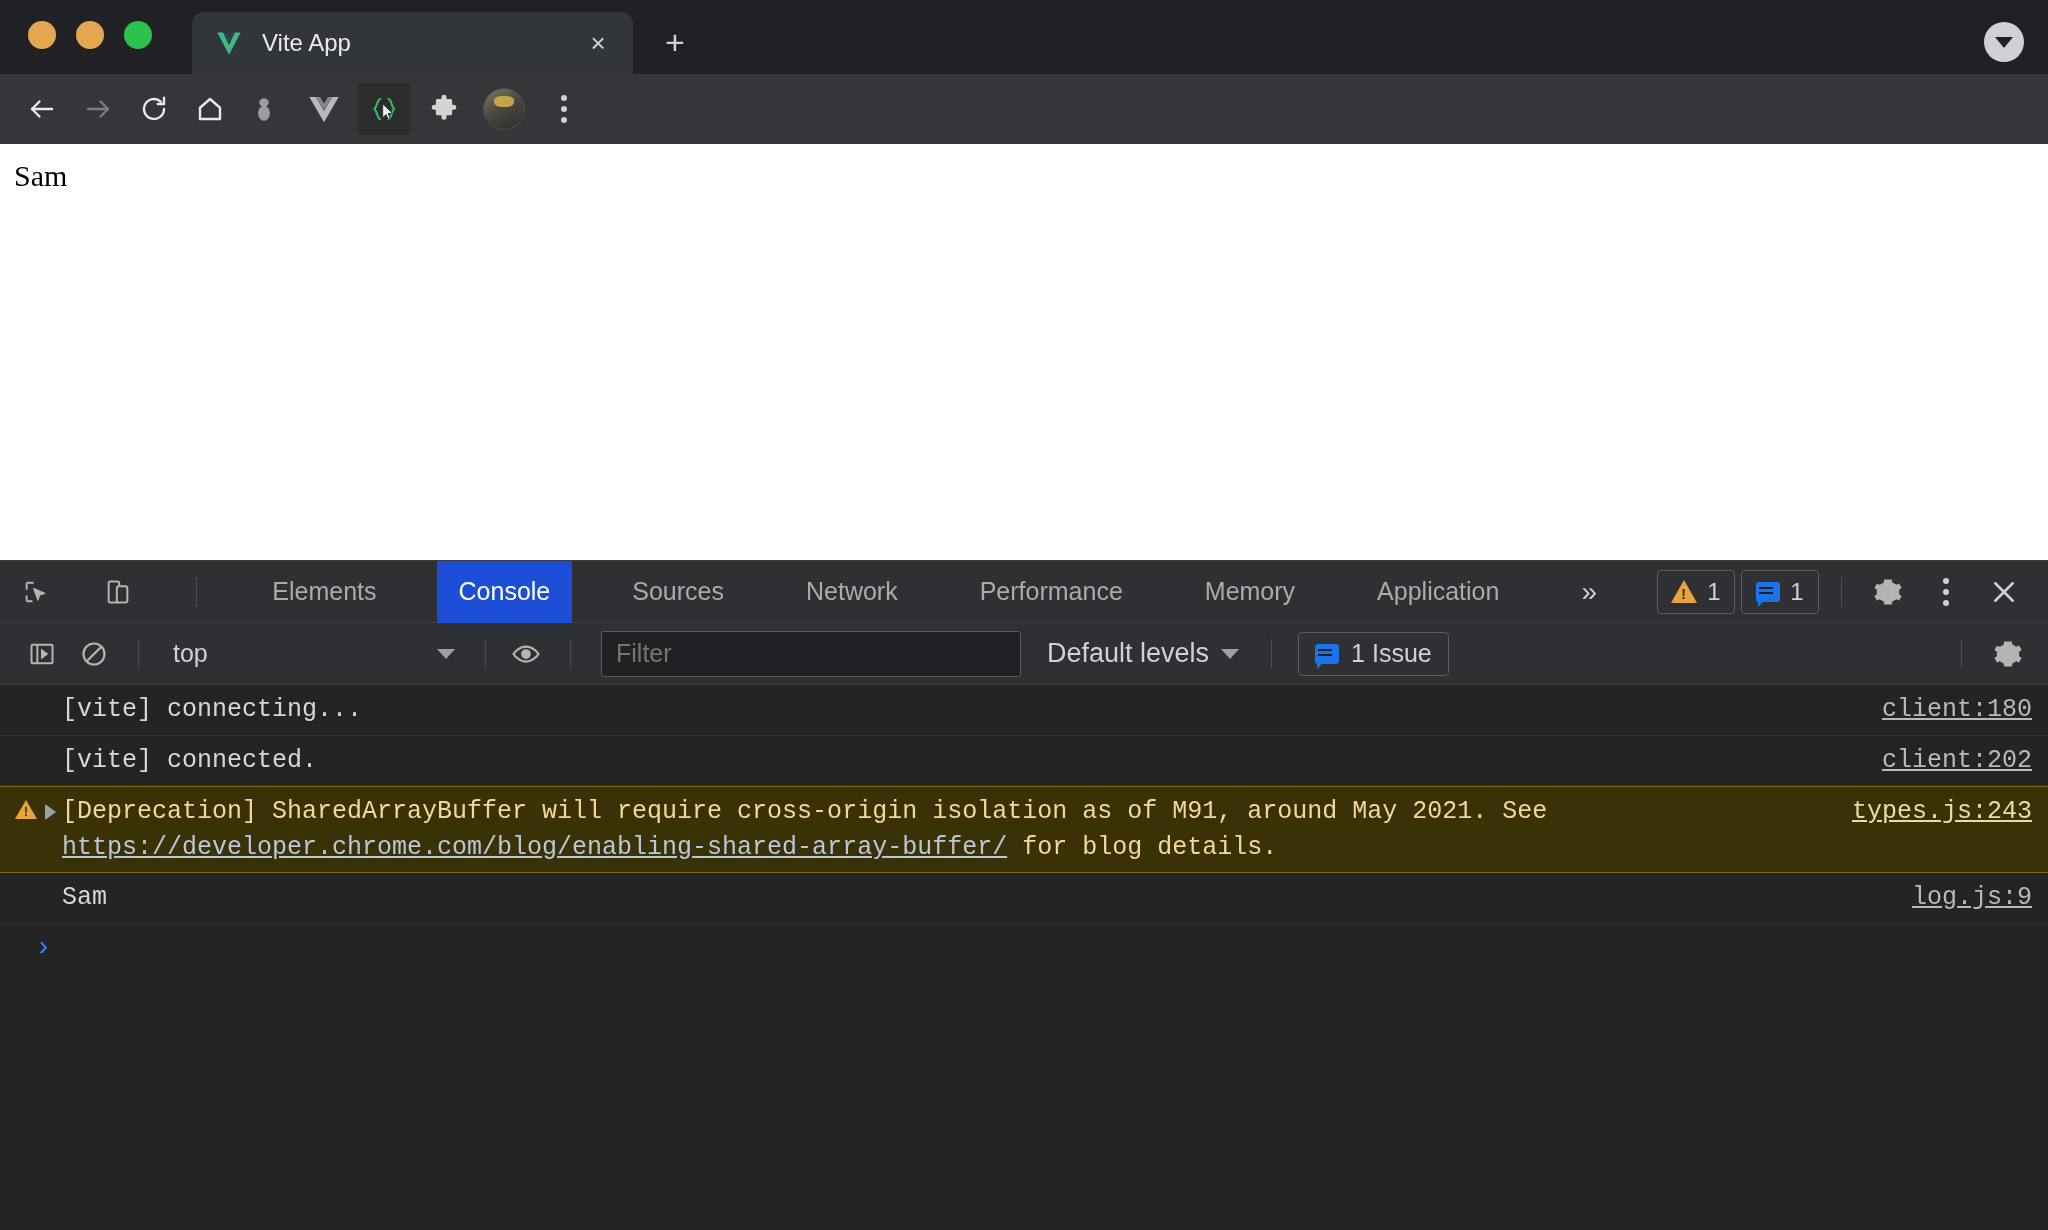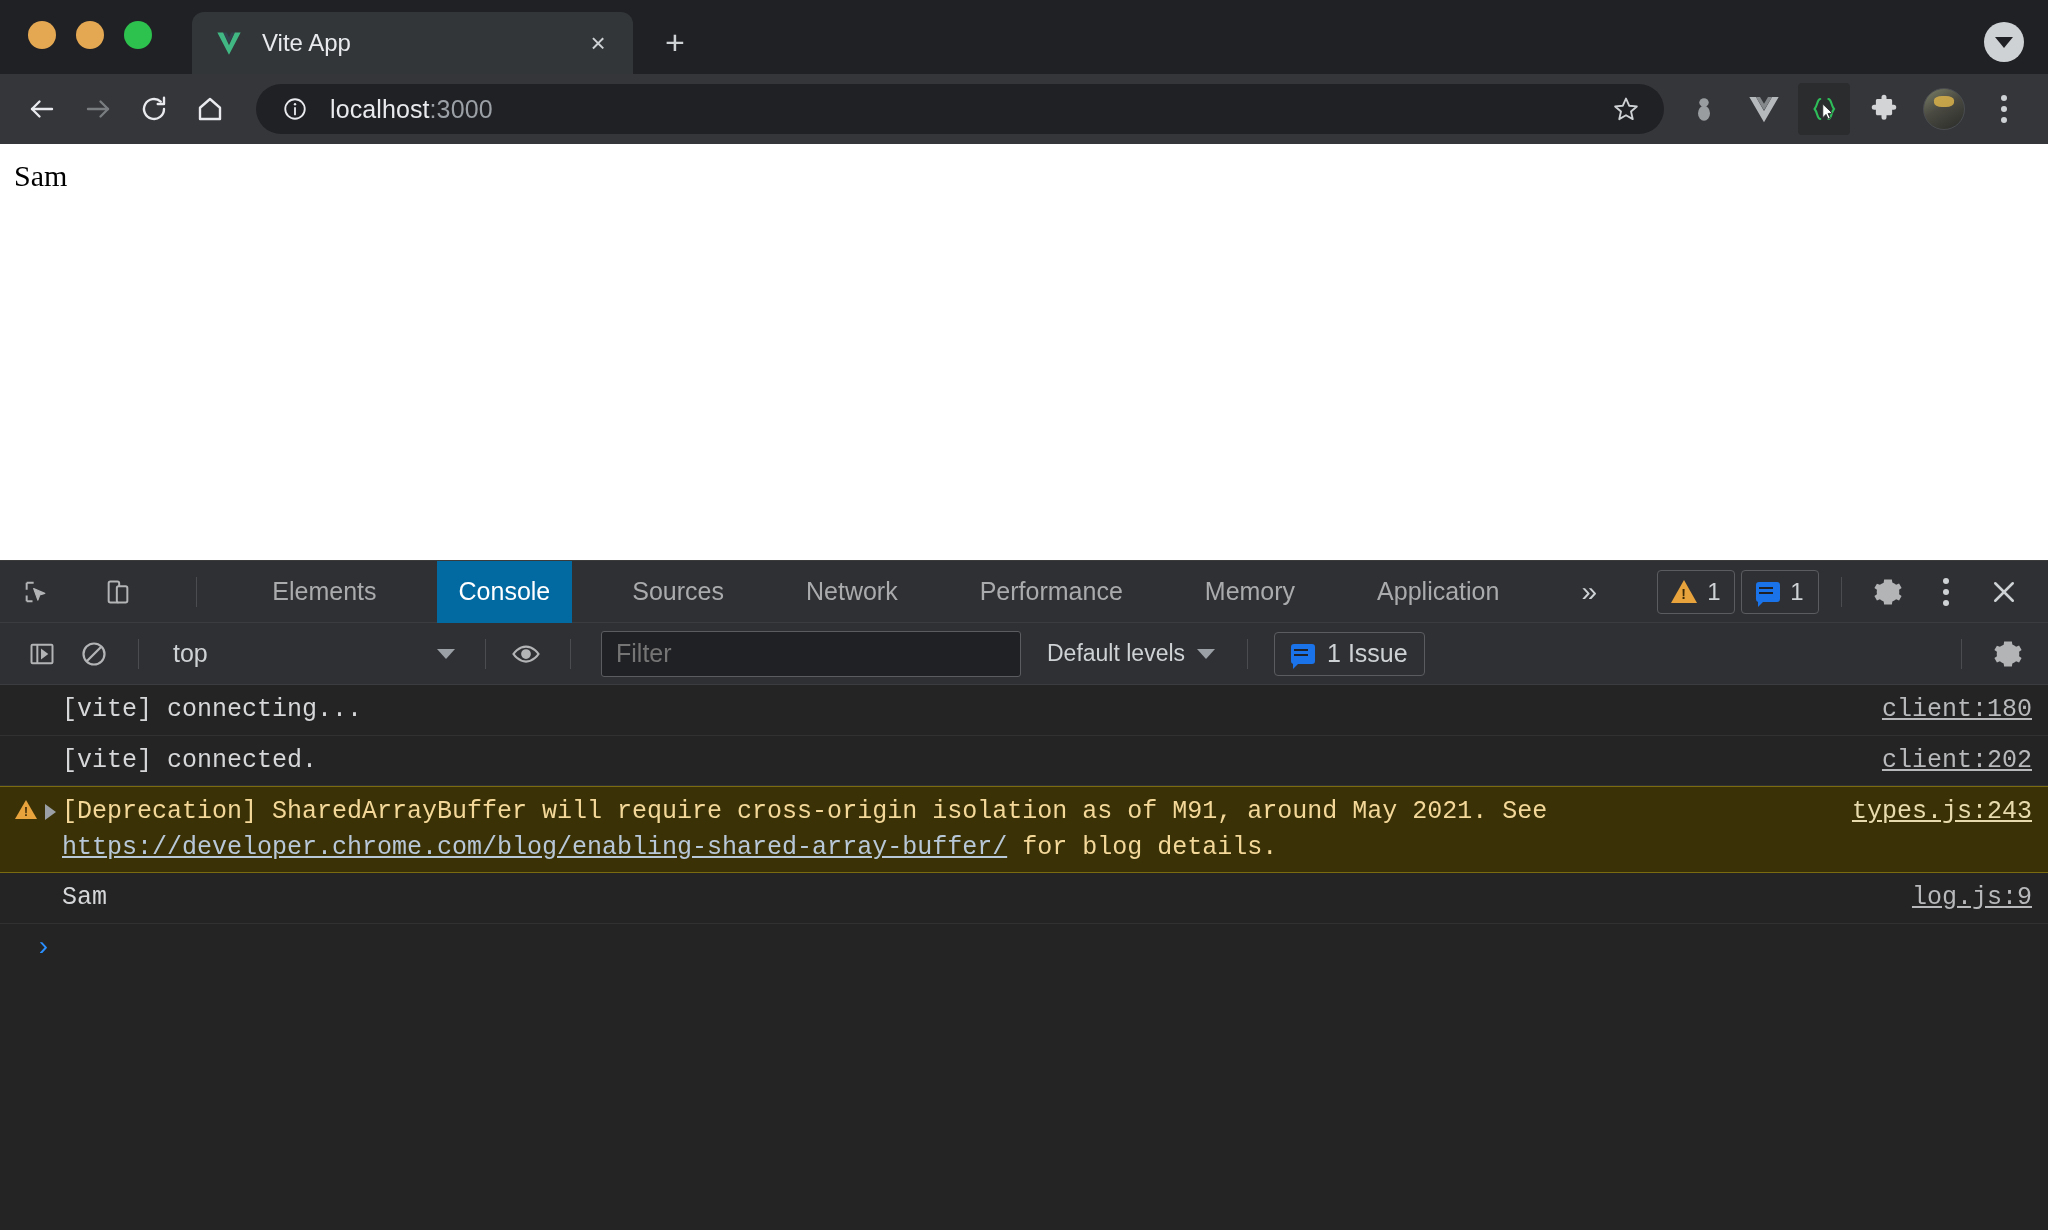--- a/index.html
+++ b/index.html
@@ -164,21 +164,21 @@
     margin-right: 4px;
   }
   .dt-sep { width:1px; height:30px; background:#4a4c4f; margin:0 16px; }
   .dt-tab {
     height: 62px;
     padding: 0 22px;
     display: flex; align-items: center;
     color: #a9abad; font-size: 25px;
     white-space: nowrap;
   }
-  .dt-tab.active { background:#0369a1; color:#fff; }
+  .dt-tab.active { background:#1d4ed8; color:#fff; }
   .dt-overflow { color:#cfd2d4; font-size: 28px; padding: 0 22px; }
   .dt-right { margin-left:auto; display:flex; align-items:center; padding-right: 16px; gap: 6px; }
   .badge {
     height: 44px; min-width: 78px;
     border: 1px solid #5a5c5f; border-radius: 4px;
     display: flex; align-items: center; justify-content: center; gap: 10px;
     padding: 0 12px;
     color: #cfd2d4; font-size: 24px;
   }
   .warn-tri {
@@ -233,21 +233,21 @@
     border: 1px solid #5a5c5f;
     border-radius: 3px;
     color: #9aa0a6; font-size: 25px;
     padding: 0 14px;
     margin: 0 10px 0 14px;
     outline: none;
     font-family: "Liberation Sans", sans-serif;
   }
   .levels {
     display:flex; align-items:center; gap: 12px;
-    color:#cfd2d4; font-size:23px;
+    color:#cfd2d4; font-size:27px;
     padding: 0 16px; height: 44px;
   }
   .levels .caret {
     width:0;height:0;
     border-left:9px solid transparent; border-right:9px solid transparent;
     border-top:10px solid #9aa0a6;
   }
   .issue-btn {
     height: 44px;
     border:1px solid #5a5c5f; border-radius:4px;
@@ -368,35 +368,20 @@
         <path d="M20 12a8 8 0 1 1-2.6-5.9"></path>
           <polyline points="20,3 20,8 15,8" stroke-linejoin="round"></polyline>
       </svg>
     </span>
     <span class="navbtn">
       <svg width="30" height="30" viewBox="0 0 24 24" fill="none" stroke="currentColor" stroke-width="1.9" stroke-linejoin="round">
         <path d="M4 11 L12 4 L20 11 V20 H4 Z"></path>
       </svg>
     </span>
 
-    <div class="omnibox">
-      <span class="omni-info">
-        <svg width="26" height="26" viewBox="0 0 24 24" fill="none" stroke="#e8eaed" stroke-width="1.7">
-          <circle cx="12" cy="12" r="9"></circle>
-            <line x1="12" y1="11" x2="12" y2="17" stroke-linecap="round"></line>
-          <circle cx="12" cy="7.6" r="1.1" fill="#e8eaed" stroke="none"></circle>
-        </svg>
-      </span>
-      <span class="omni-url"><span>localhost</span><span class="port">:3000</span></span>
-      <span class="omni-star">
-        <svg width="28" height="28" viewBox="0 0 24 24" fill="none" stroke="#cfd2d4" stroke-width="1.6" stroke-linejoin="round">
-          <polygon points="12,3 14.7,9.2 21.3,9.8 16.3,14.2 17.8,20.7 12,17.3 6.2,20.7 7.7,14.2 2.7,9.8 9.3,9.2"></polygon>
-        </svg>
-      </span>
-    </div>
 
     <div class="ext-icons">
       <span class="ext">
         <svg width="26" height="30" viewBox="0 0 24 28" fill="#9a9d9f">
           <ellipse cx="12" cy="8" rx="4.4" ry="4"></ellipse>
           <ellipse cx="12" cy="18" rx="5.6" ry="7"></ellipse>
         </svg>
       </span>
       <span class="ext">
         <svg width="32" height="30" viewBox="0 0 24 22">

